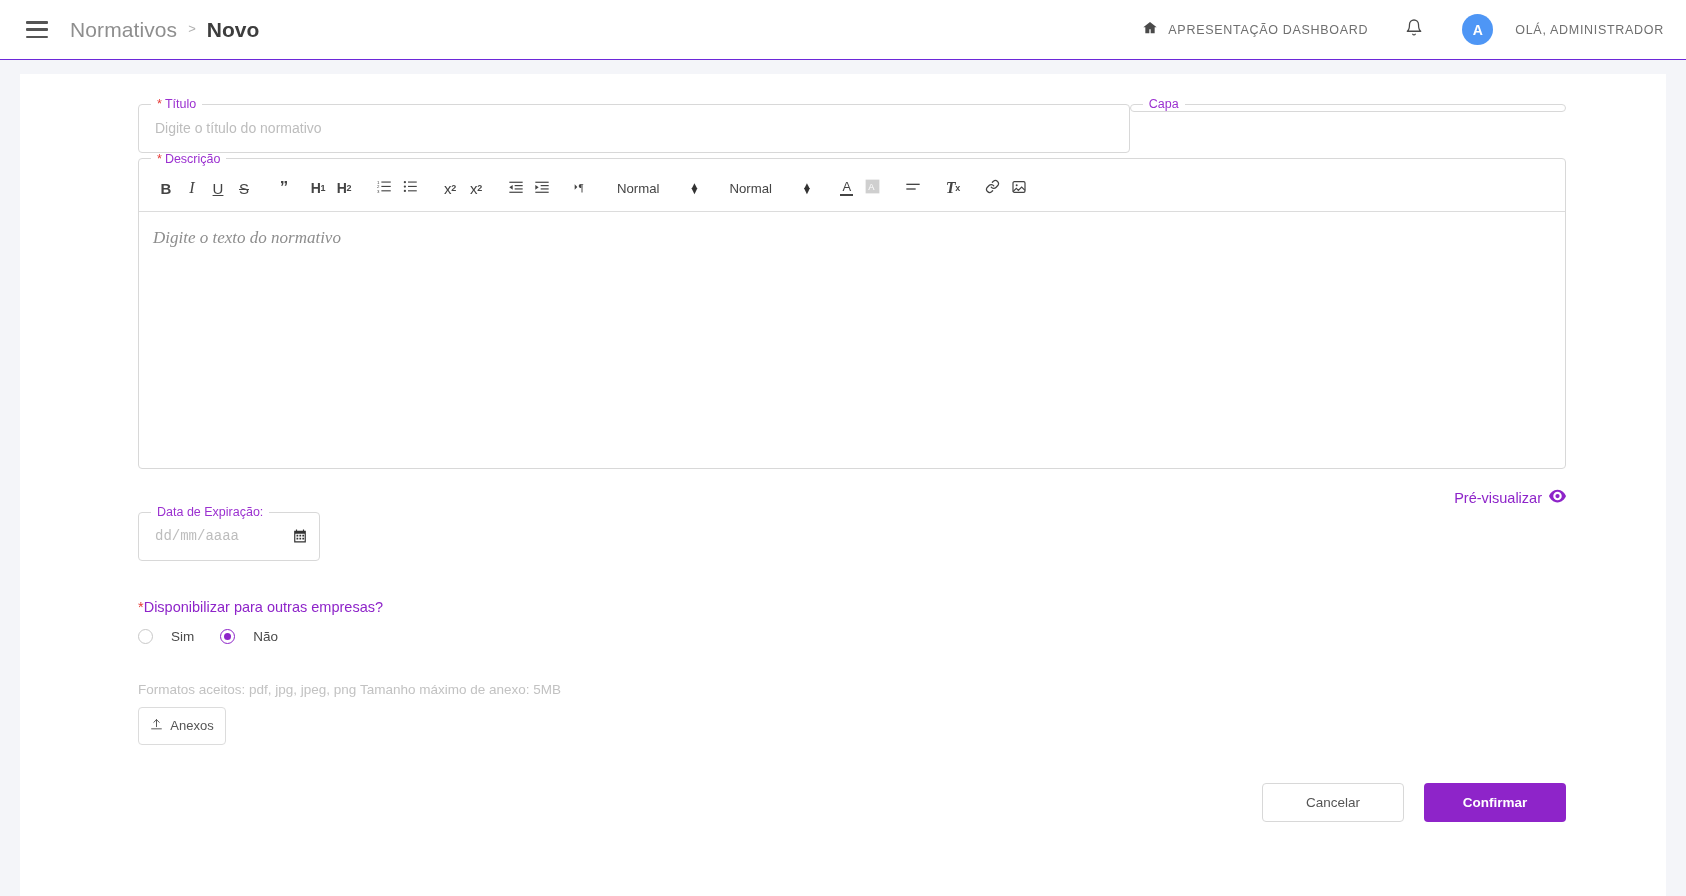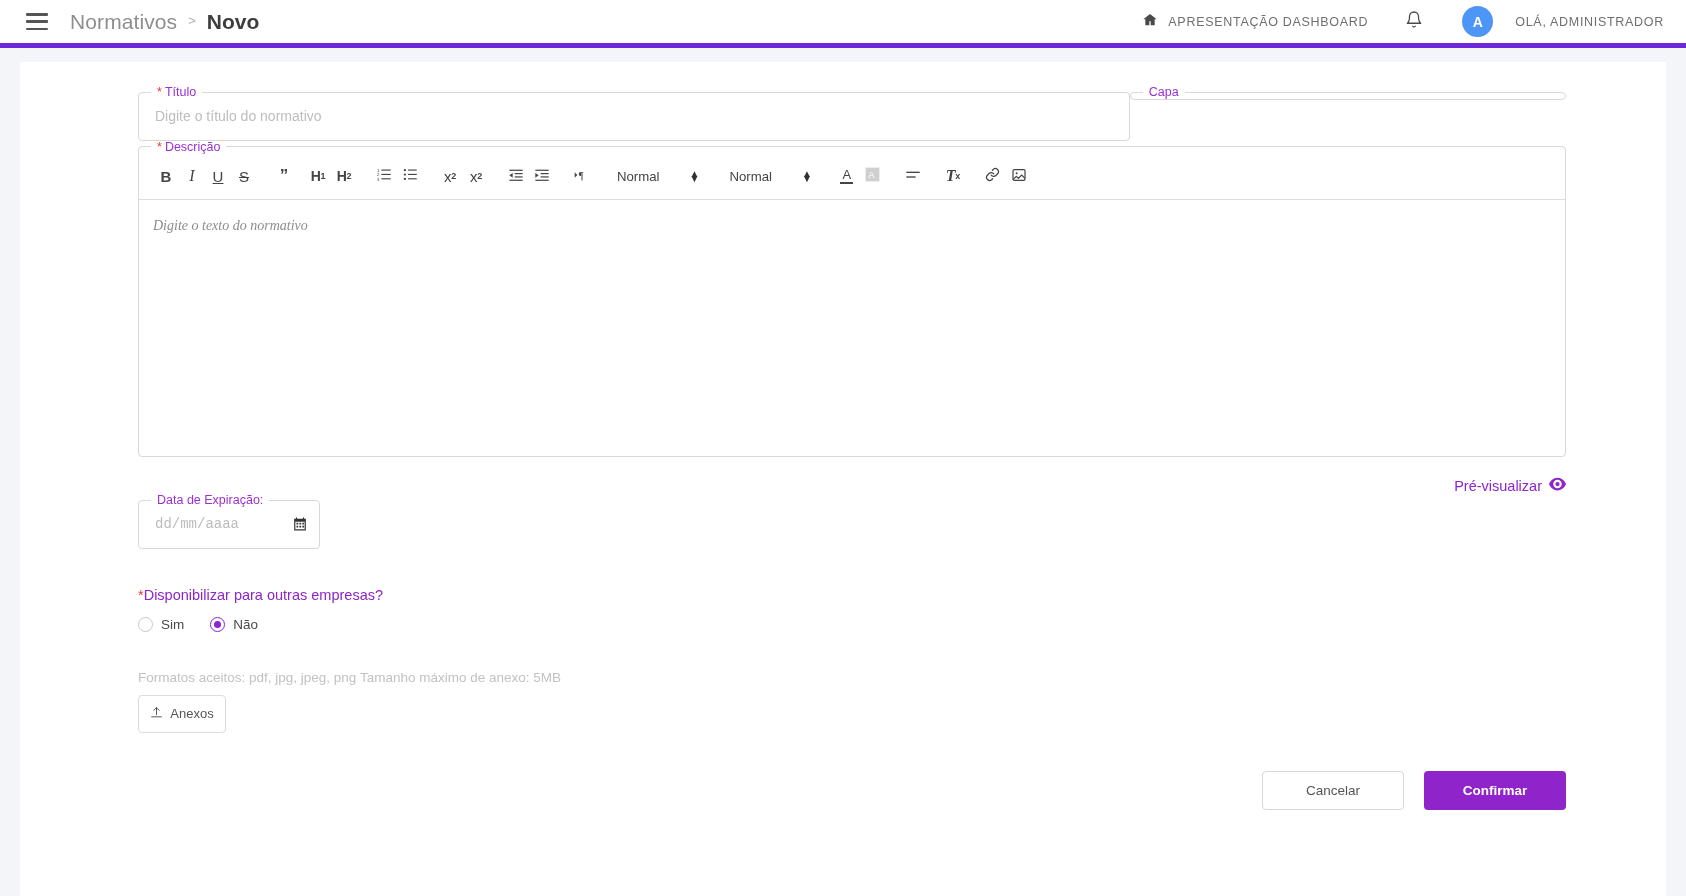--- a/index.html
+++ b/index.html
@@ -7,23 +7,23 @@
     margin: 0; padding: 0;
     width: 1686px; height: 896px;
     background: #ffffff;
     font-family: "Liberation Sans", sans-serif;
     overflow: hidden;
   }
 
   
   .topbar {
     position: relative;
-    height: 48px;
+    height: 60px;
     background: #ffffff;
-    border-bottom: 5px solid #6d28d9;
+    border-bottom: 1px solid #6d28d9;
     display: flex;
     align-items: center;
     padding: 0 22px 0 26px;
   }
   .hamburger {
     width: 22px; height: 17px;
     display: flex; flex-direction: column; justify-content: space-between;
     cursor: pointer;
     margin-right: 22px;
   }
@@ -163,21 +163,21 @@
     padding: 0 8px;
     font-family: "Liberation Sans", sans-serif;
   }
   .sel .updown { display: flex; flex-direction: column; line-height: .55; font-size: 10px; color: #333; }
   .editor-area {
     height: 256px;
     padding: 16px 14px;
   }
   .editor-ph {
     color: #8d8d8d;
-    font-size: 14px;
+    font-size: 17px;
     font-style: italic;
     font-family: "Liberation Serif", serif;
   }
 
   
   .preview-row {
     display: flex; justify-content: flex-end;
     margin-top: 20px;
   }
   .preview-link {
@@ -201,21 +201,21 @@
   .cal-icon { color: #333; font-size: 14px; cursor: pointer; display:flex; }
 
   
   .question {
     margin-top: 38px;
     font-size: 14.5px;
     color: #8e24c9;
   }
   .question .req { color: #e53935; }
   .radio-row { display: flex; align-items: center; gap: 8px; margin-top: 14px; }
-  .radio-item { display: flex; align-items: center; gap: 8px; cursor: pointer; margin-right: 18px; }
+  .radio-item { display: flex; align-items: center; gap: 18px; cursor: pointer; margin-right: 18px; }
   .radio {
     width: 15px; height: 15px; border-radius: 50%;
     border: 1.5px solid #c8c8c8; background: #fff;
     display: flex; align-items: center; justify-content: center;
   }
   .radio.on { border-color: #8e24c9; }
   .radio.on::after {
     content: ""; width: 7px; height: 7px; border-radius: 50%; background: #8e24c9;
   }
   .radio-label { font-size: 13.5px; color: #4a4a4a; }

